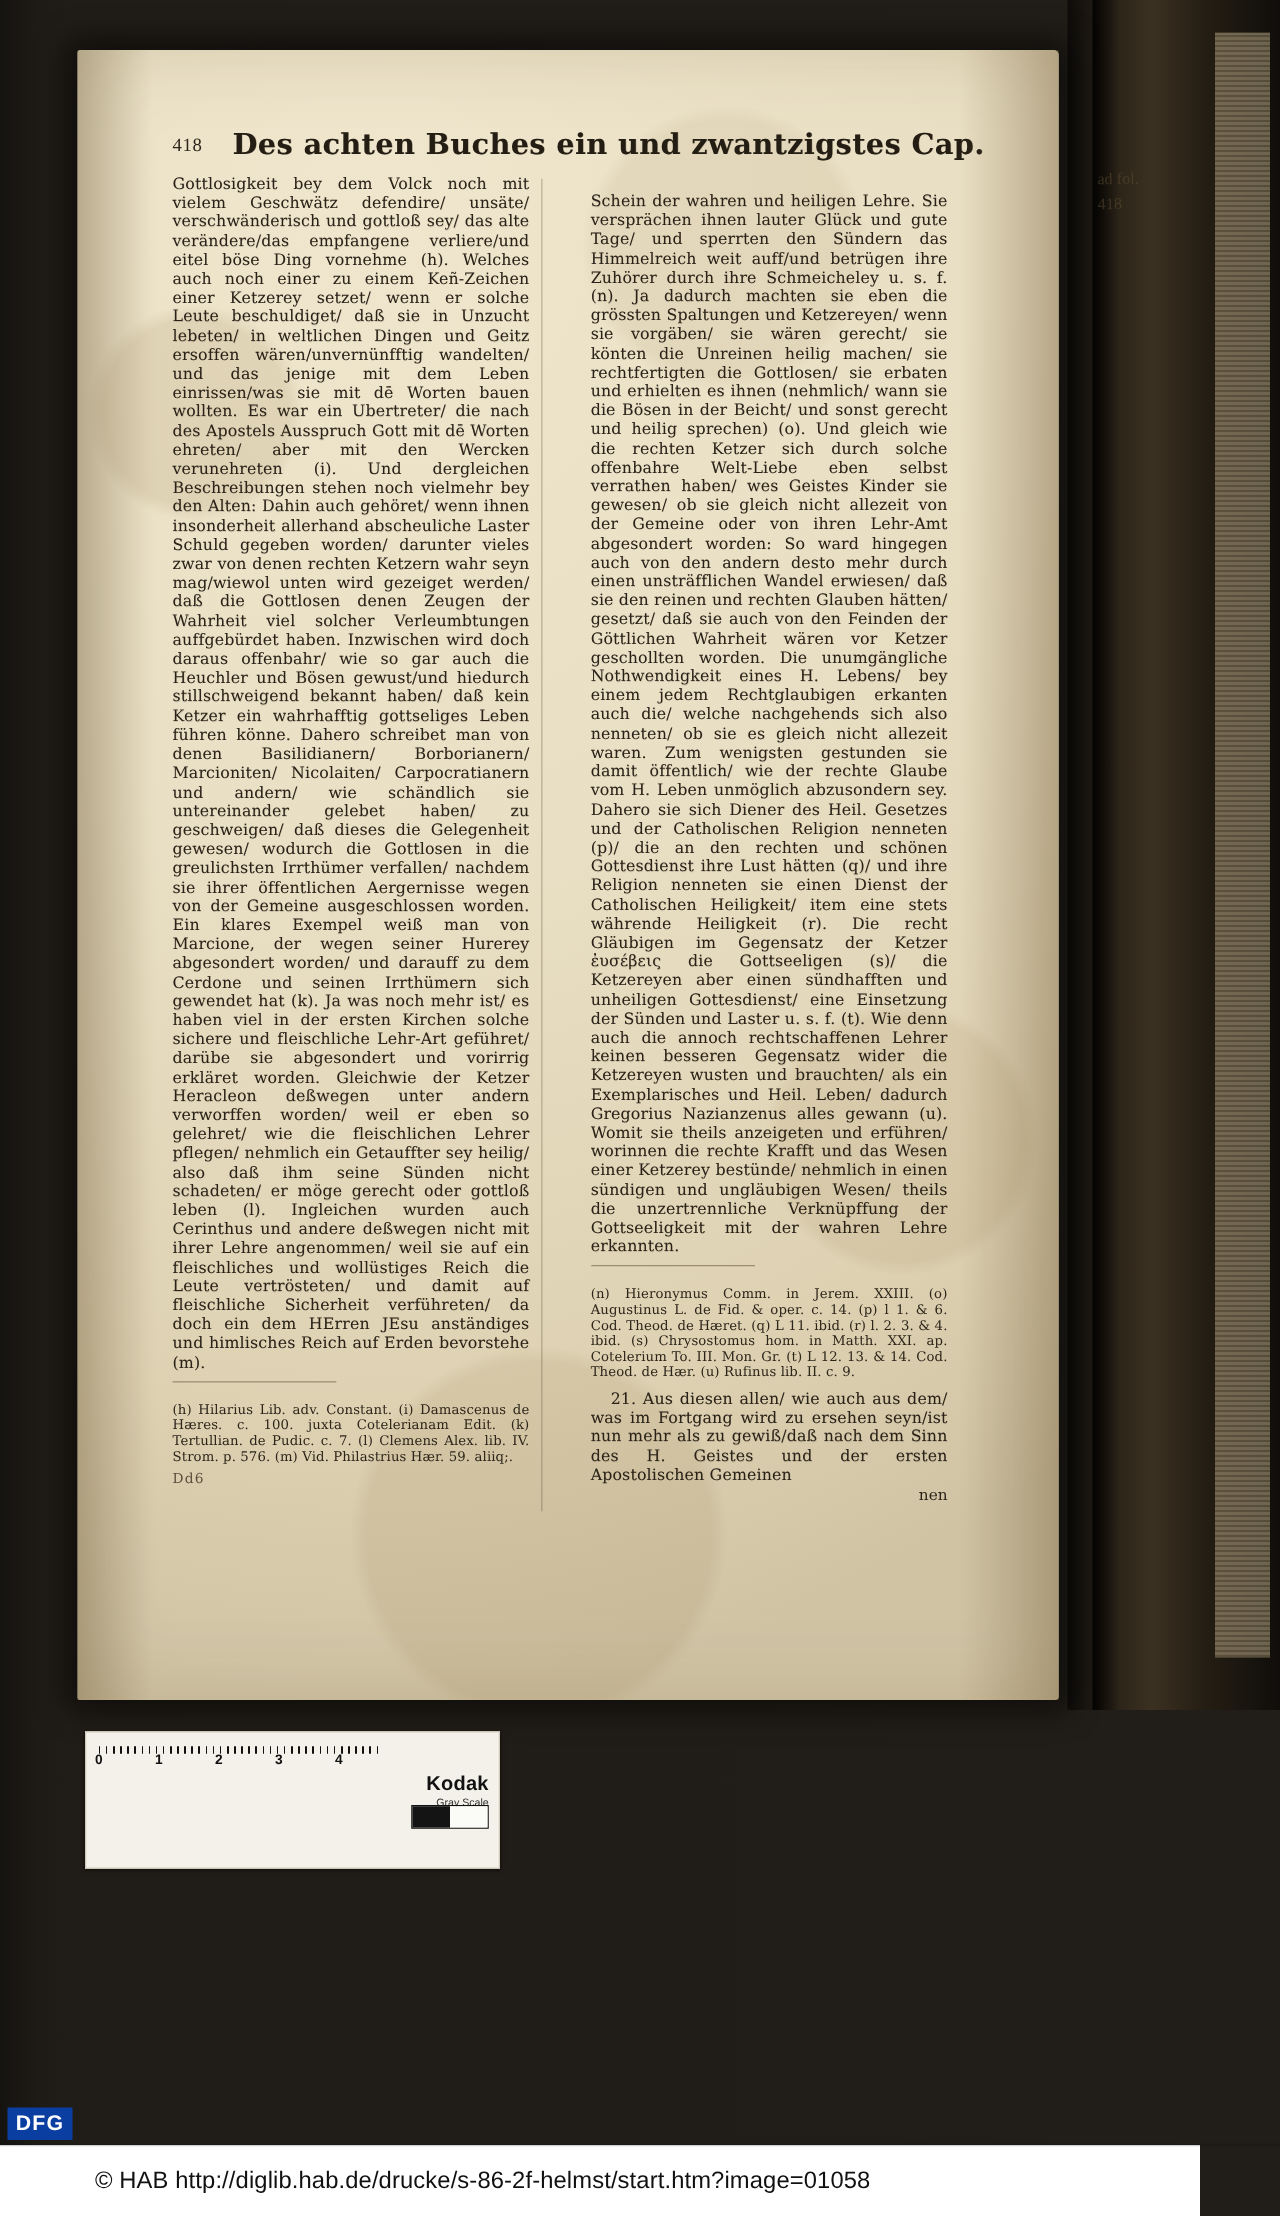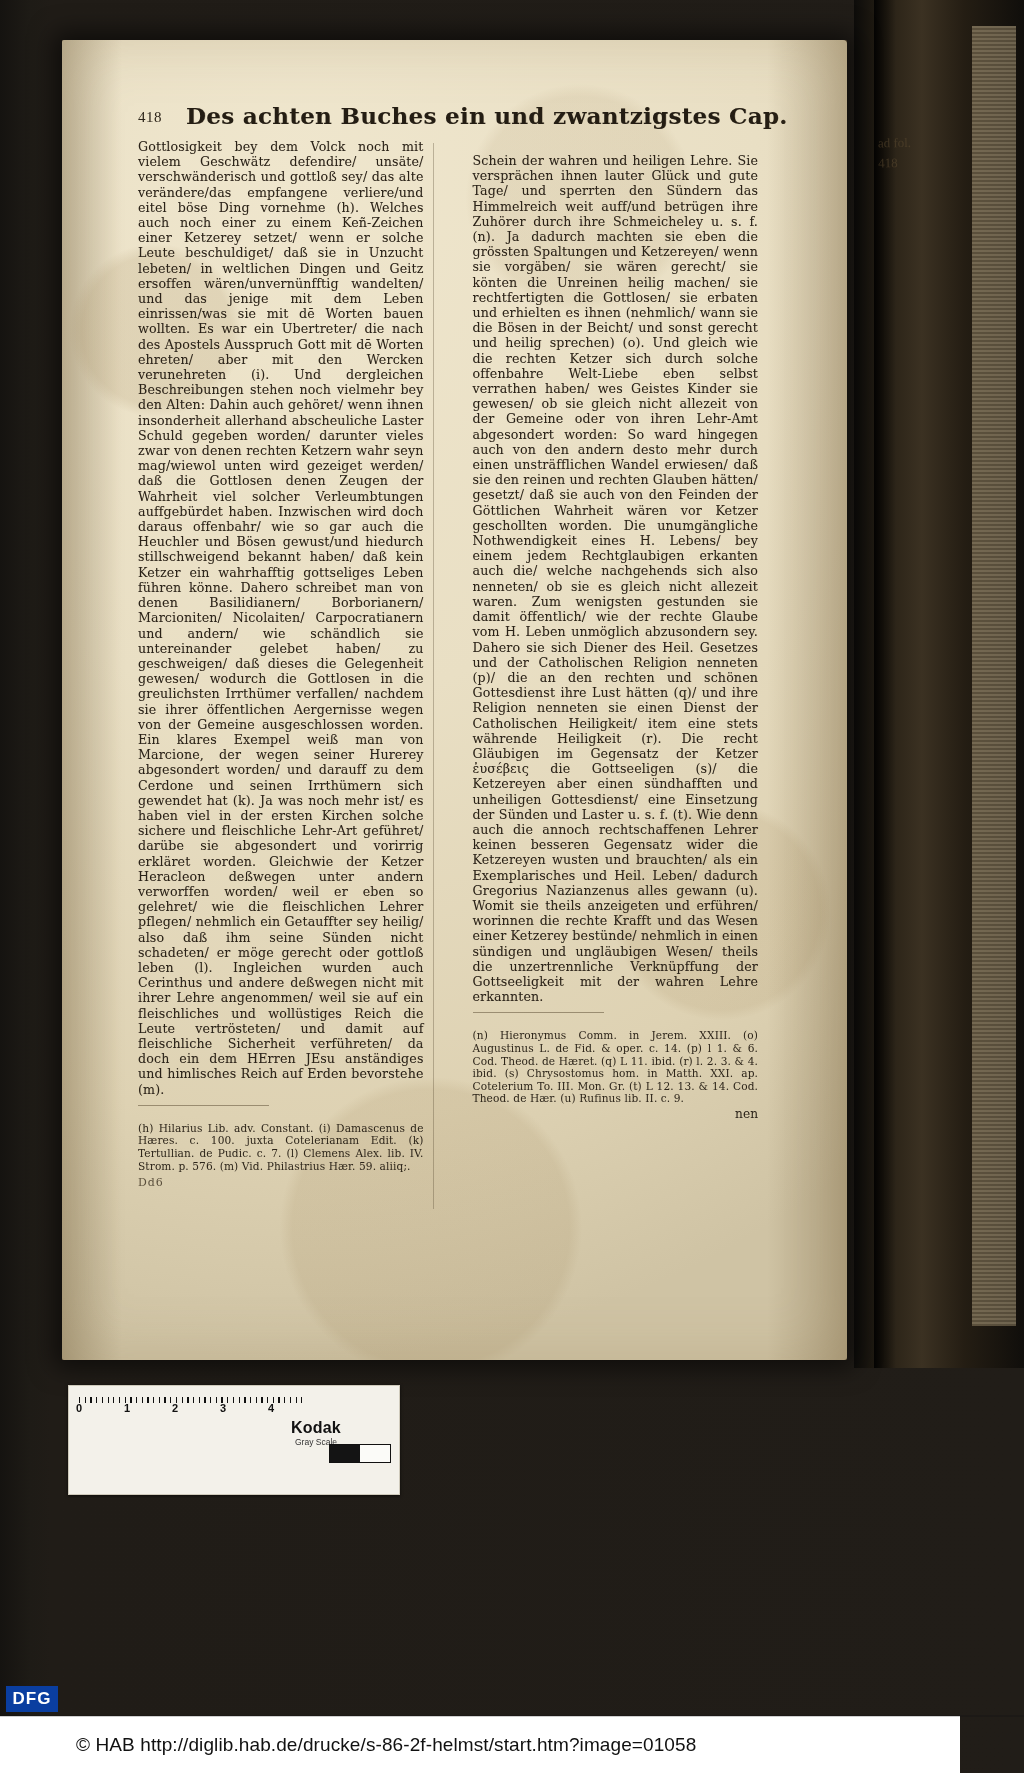--- a/index.html
+++ b/index.html
@@ -219,21 +219,21 @@
     display: flex;
     font-size: 11px;
     color: #111;
     font-weight: 700;
   }
   .ruler .nums span { width: 57px; }
   .kodak {
     position: absolute;
     right: 8px; top: 34px;
     width: 150px;
-    text-align: center;
+    text-align: right;
   }
   .kodak .word {
     font-size: 16px;
     font-weight: 700;
     color: #111;
     letter-spacing: .2px;
     line-height: 1;
   }
   .kodak .sub {
     font-size: 8.5px;
@@ -322,20 +322,21 @@
           <p class="body">Gottlosigkeit bey dem Volck noch mit vielem Geschwätz defendire/ unsäte/ verschwänderisch und gottloß sey/ das alte verändere/das empfangene verliere/und eitel böse Ding vornehme (h). Welches auch noch einer zu einem Keñ-Zeichen einer Ketzerey setzet/ wenn er solche Leute beschuldiget/ daß sie in Unzucht lebeten/ in weltlichen Dingen und Geitz ersoffen wären/unvernünfftig wandelten/ und das jenige mit dem Leben einrissen/was sie mit dē Worten bauen wollten. Es war ein Ubertreter/ die nach des Apostels Ausspruch Gott mit dē Worten ehreten/ aber mit den Wercken verunehreten (i). Und dergleichen Beschreibungen stehen noch vielmehr bey den Alten: Dahin auch gehöret/ wenn ihnen insonderheit allerhand abscheuliche Laster Schuld gegeben worden/ darunter vieles zwar von denen rechten Ketzern wahr seyn mag/wiewol unten wird gezeiget werden/ daß die Gottlosen denen Zeugen der Wahrheit viel solcher Verleumbtungen auffgebürdet haben. Inzwischen wird doch daraus offenbahr/ wie so gar auch die Heuchler und Bösen gewust/und hiedurch stillschweigend bekannt haben/ daß kein Ketzer ein wahrhafftig gottseliges Leben führen könne. Dahero schreibet man von denen Basilidianern/ Borborianern/ Marcioniten/ Nicolaiten/ Carpocratianern und andern/ wie schändlich sie untereinander gelebet haben/ zu geschweigen/ daß dieses die Gelegenheit gewesen/ wodurch die Gottlosen in die greulichsten Irrthümer verfallen/ nachdem sie ihrer öffentlichen Aergernisse wegen von der Gemeine ausgeschlossen worden. Ein klares Exempel weiß man von Marcione, der wegen seiner Hurerey abgesondert worden/ und darauff zu dem Cerdone und seinen Irrthümern sich gewendet hat (k). Ja was noch mehr ist/ es haben viel in der ersten Kirchen solche sichere und fleischliche Lehr-Art geführet/ darübe sie abgesondert und vorirrig erkläret worden. Gleichwie der Ketzer Heracleon deßwegen unter andern verworffen worden/ weil er eben so gelehret/ wie die fleischlichen Lehrer pflegen/ nehmlich ein Getauffter sey heilig/ also daß ihm seine Sünden nicht schadeten/ er möge gerecht oder gottloß leben (l). Ingleichen wurden auch Cerinthus und andere deßwegen nicht mit ihrer Lehre angenommen/ weil sie auf ein fleischliches und wollüstiges Reich die Leute vertrösteten/ und damit auf fleischliche Sicherheit verführeten/ da doch ein dem HErren JEsu anständiges und himlisches Reich auf Erden bevorstehe (m).</p>
           <div class="notes-rule"></div>
           <div class="notes">(h) Hilarius Lib. adv. Constant. (i) Damascenus de Hæres. c. 100. juxta Cotelerianam Edit. (k) Tertullian. de Pudic. c. 7. (l) Clemens Alex. lib. IV. Strom. p. 576. (m) Vid. Philastrius Hær. 59. aliiq;.</div>
           <div class="sig">Dd6</div>
         </div>
 
         <div class="col right">
           <p class="body">Schein der wahren und heiligen Lehre. Sie versprächen ihnen lauter Glück und gute Tage/ und sperrten den Sündern das Himmelreich weit auff/und betrügen ihre Zuhörer durch ihre Schmeicheley u. s. f. (n). Ja dadurch machten sie eben die grössten Spaltungen und Ketzereyen/ wenn sie vorgäben/ sie wären gerecht/ sie könten die Unreinen heilig machen/ sie rechtfertigten die Gottlosen/ sie erbaten und erhielten es ihnen (nehmlich/ wann sie die Bösen in der Beicht/ und sonst gerecht und heilig sprechen) (o). Und gleich wie die rechten Ketzer sich durch solche offenbahre Welt-Liebe eben selbst verrathen haben/ wes Geistes Kinder sie gewesen/ ob sie gleich nicht allezeit von der Gemeine oder von ihren Lehr-Amt abgesondert worden: So ward hingegen auch von den andern desto mehr durch einen unsträfflichen Wandel erwiesen/ daß sie den reinen und rechten Glauben hätten/ gesetzt/ daß sie auch von den Feinden der Göttlichen Wahrheit wären vor Ketzer geschollten worden. Die unumgängliche Nothwendigkeit eines H. Lebens/ bey einem jedem Rechtglaubigen erkanten auch die/ welche nachgehends sich also nenneten/ ob sie es gleich nicht allezeit waren. Zum wenigsten gestunden sie damit öffentlich/ wie der rechte Glaube vom H. Leben unmöglich abzusondern sey. Dahero sie sich Diener des Heil. Gesetzes und der Catholischen Religion nenneten (p)/ die an den rechten und schönen Gottesdienst ihre Lust hätten (q)/ und ihre Religion nenneten sie einen Dienst der Catholischen Heiligkeit/ item eine stets währende Heiligkeit (r). Die recht Gläubigen im Gegensatz der Ketzer ἐυσέβεις die Gottseeligen (s)/ die Ketzereyen aber einen sündhafften und unheiligen Gottesdienst/ eine Einsetzung der Sünden und Laster u. s. f. (t). Wie denn auch die annoch rechtschaffenen Lehrer keinen besseren Gegensatz wider die Ketzereyen wusten und brauchten/ als ein Exemplarisches und Heil. Leben/ dadurch Gregorius Nazianzenus alles gewann (u). Womit sie theils anzeigeten und erführen/ worinnen die rechte Krafft und das Wesen einer Ketzerey bestünde/ nehmlich in einen sündigen und ungläubigen Wesen/ theils die unzertrennliche Verknüpffung der Gottseeligkeit mit der wahren Lehre erkannten.</p>
           <div class="notes-rule"></div>
           <div class="notes">(n) Hieronymus Comm. in Jerem. XXIII. (o) Augustinus L. de Fid. &amp; oper. c. 14. (p) l 1. &amp; 6. Cod. Theod. de Hæret. (q) L 11. ibid. (r) l. 2. 3. &amp; 4. ibid. (s) Chrysostomus hom. in Matth. XXI. ap. Cotelerium To. III. Mon. Gr. (t) L 12. 13. &amp; 14. Cod. Theod. de Hær. (u) Rufinus lib. II. c. 9.</div>
+          <p class="body indent" style="margin-top:6px">21. Aus diesen allen/ wie auch aus dem/ was im Fortgang wird zu ersehen seyn/ist nun mehr als zu gewiß/daß nach dem Sinn des H. Geistes und der ersten Apostolischen Gemeinen</p>
           <div class="catchword">nen</div>
         </div>
 
       </div>
     </div>
   </div>
 
   <div class="target-card">
     <div class="ruler">
       <div class="ticks short"></div>

